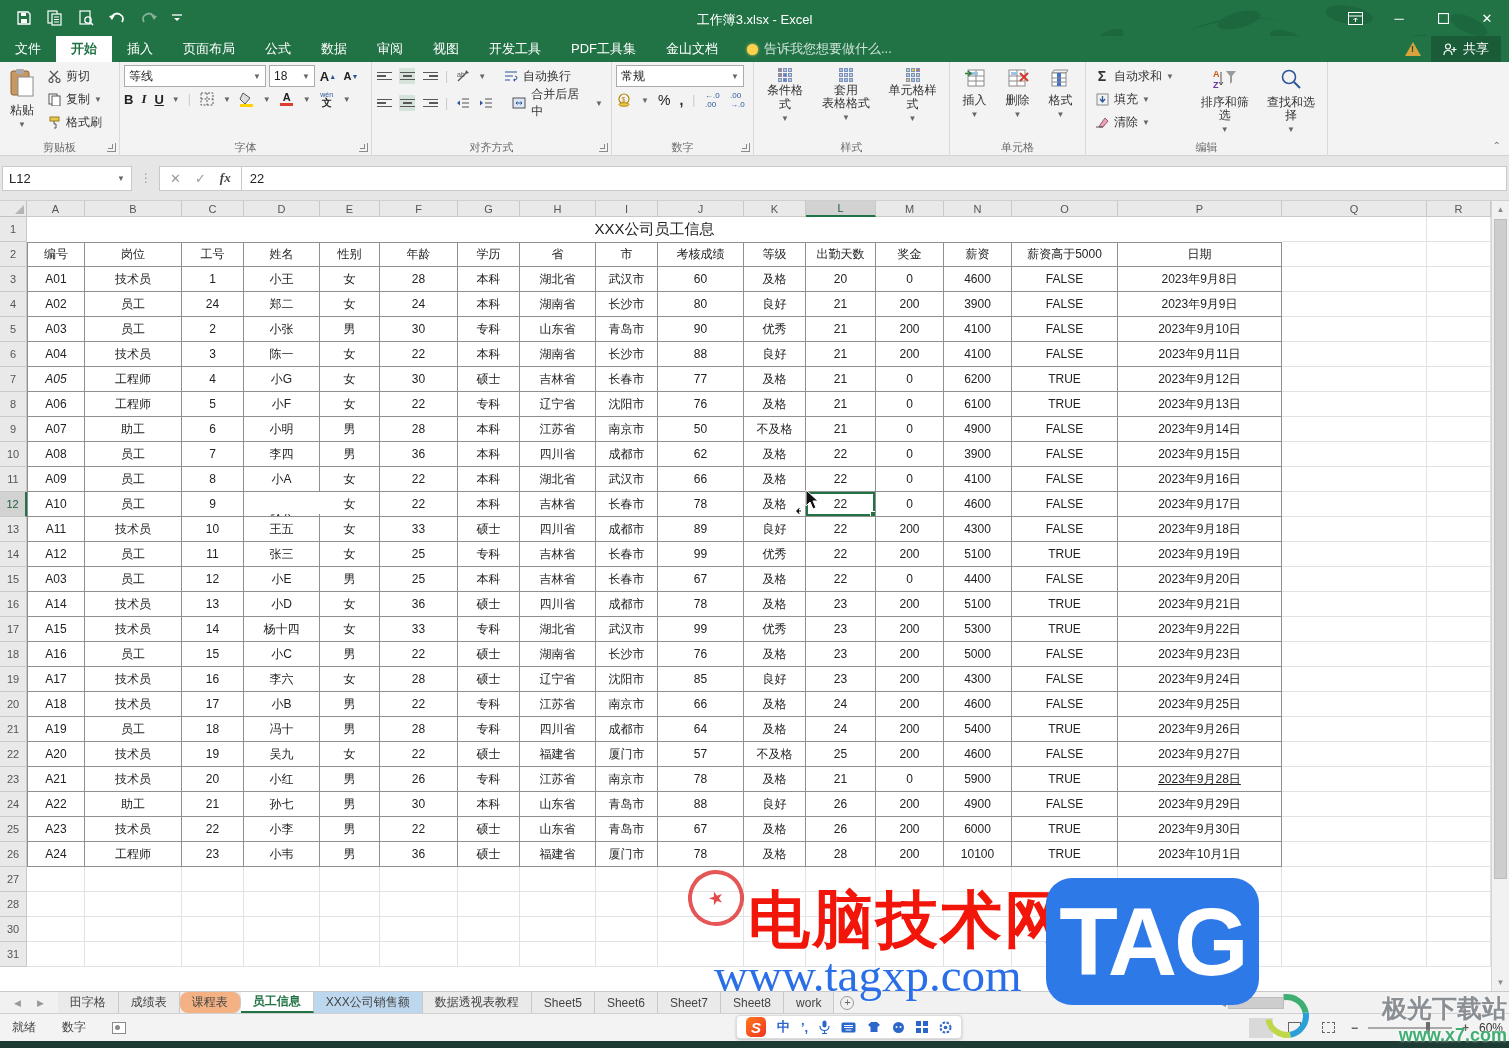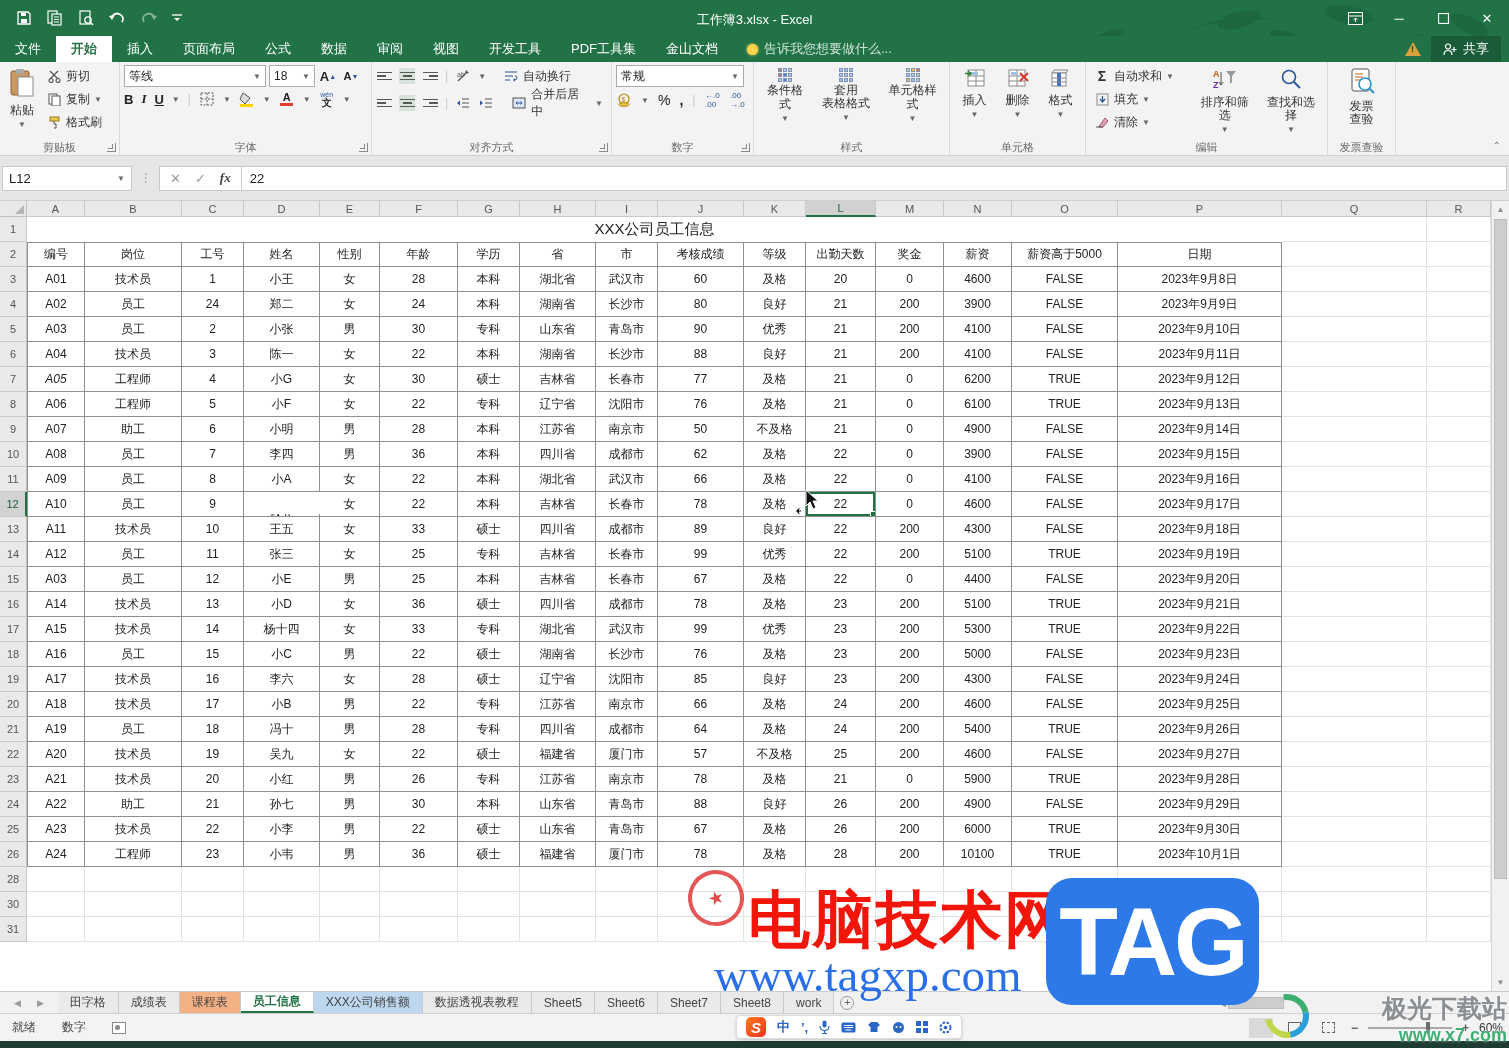--- a/index.html
+++ b/index.html
@@ -613,36 +613,20 @@
               <path d="M14 14 L20 20" stroke="#2b579a" stroke-width="2"></path>
             </svg></span>
         <span class="stack2"><span>查找和选择</span><br><span class="dd">▼</span></span>
       </div>
     </div>
     <div class="glabel">
         <span>编辑</span>
       </div>
   </div>
 
-  <div class="rgroup" style="width:68px">
-    <div class="rbody" style="justify-content:center;">
-      <div class="bigbtn">
-        <span><svg width="26" height="26" viewBox="0 0 26 26">
-              <rect x="3" y="1" width="17" height="22" rx="2" fill="#fff" stroke="#555"></rect>
-              <path d="M6 6 h8 M6 9 h8 M6 12 h5" stroke="#c55a11"></path>
-              <circle cx="16" cy="16" r="6" fill="#fff" stroke="#2b93d1" stroke-width="1.6"></circle>
-              <path d="M20.5 20.5 L25 25" stroke="#2b93d1" stroke-width="2"></path>
-            </svg></span>
-        <span class="stack2"><span>发票</span><br><span>查验</span></span>
-      </div>
-    </div>
-    <div class="glabel">
-        <span>发票查验</span>
-      </div>
-  </div>
 
   <div style="flex:1;position:relative;">
     <span style="position:absolute;right:8px;bottom:4px;color:#777;font-size:10px;">⌃</span>
   </div>
 </div>
 
 <div class="fbar">
   <div class="namebox">
     <span>L12</span>
     <span class="dd">▼</span>
@@ -1137,21 +1121,21 @@
       <div class="gc tb" style="width: 78px;">26</div>
       <div class="gc tb" style="width: 62px;">专科</div>
       <div class="gc tb" style="width: 76px;">江苏省</div>
       <div class="gc tb" style="width: 62px;">南京市</div>
       <div class="gc tb" style="width: 86px;">78</div>
       <div class="gc tb" style="width: 62px;">及格</div>
       <div class="gc tb" style="width: 70px;">21</div>
       <div class="gc tb" style="width: 68px;">0</div>
       <div class="gc tb" style="width: 68px;">5900</div>
       <div class="gc tb" style="width: 106px;">TRUE</div>
-      <div class="gc tb" style="width: 164px;">2023年9月28日</div>
+      <div class="gc tb" style="width: 164px; text-decoration: underline;">2023年9月28日</div>
       <div class="gc gl" style="width: 145px;"></div>
       <div class="gc gl" style="width: 64px;"></div>
     </div>
     <div class="g-row">
       <div class="gc rowhdr" style="width: 27px;">24</div>
       <div class="gc tb first" style="width: 58px;">A22</div>
       <div class="gc tb" style="width: 97px;">助工</div>
       <div class="gc tb" style="width: 62px;">21</div>
       <div class="gc tb" style="width: 76px;">孙七</div>
       <div class="gc tb" style="width: 60px;">男</div>
@@ -1205,20 +1189,41 @@
       <div class="gc tb" style="width: 62px;">及格</div>
       <div class="gc tb" style="width: 70px;">28</div>
       <div class="gc tb" style="width: 68px;">200</div>
       <div class="gc tb" style="width: 68px;">10100</div>
       <div class="gc tb" style="width: 106px;">TRUE</div>
       <div class="gc tb" style="width: 164px;">2023年10月1日</div>
       <div class="gc gl" style="width: 145px;"></div>
       <div class="gc gl" style="width: 64px;"></div>
     </div>
     <div class="g-row">
+      <div class="gc rowhdr" style="width: 27px;">27</div>
+      <div class="gc gl" style="width: 58px;"></div>
+      <div class="gc gl" style="width: 97px;"></div>
+      <div class="gc gl" style="width: 62px;"></div>
+      <div class="gc gl" style="width: 76px;"></div>
+      <div class="gc gl" style="width: 60px;"></div>
+      <div class="gc gl" style="width: 78px;"></div>
+      <div class="gc gl" style="width: 62px;"></div>
+      <div class="gc gl" style="width: 76px;"></div>
+      <div class="gc gl" style="width: 62px;"></div>
+      <div class="gc gl" style="width: 86px;"></div>
+      <div class="gc gl" style="width: 62px;"></div>
+      <div class="gc gl" style="width: 70px;"></div>
+      <div class="gc gl" style="width: 68px;"></div>
+      <div class="gc gl" style="width: 68px;"></div>
+      <div class="gc gl" style="width: 106px;"></div>
+      <div class="gc gl" style="width: 164px;"></div>
+      <div class="gc gl" style="width: 145px;"></div>
+      <div class="gc gl" style="width: 64px;"></div>
+    </div>
+    <div class="g-row">
       <div class="gc rowhdr" style="width: 27px;">28</div>
       <div class="gc gl" style="width: 58px;"></div>
       <div class="gc gl" style="width: 97px;"></div>
       <div class="gc gl" style="width: 62px;"></div>
       <div class="gc gl" style="width: 76px;"></div>
       <div class="gc gl" style="width: 60px;"></div>
       <div class="gc gl" style="width: 78px;"></div>
       <div class="gc gl" style="width: 62px;"></div>
       <div class="gc gl" style="width: 76px;"></div>
       <div class="gc gl" style="width: 62px;"></div>
@@ -1305,21 +1310,21 @@
 </div>
 
 <div class="tabbar">
   <div class="tnav">
     <span>◀</span>
     <span>▶</span>
   </div>
   <div id="sheet-tabs" style="display:flex;">
       <div class="stab">田字格</div>
       <div class="stab">成绩表</div>
-      <div class="stab" style="background: rgb(244, 177, 131);">课程表</div>
+      <div class="stab" style="background: rgb(244, 177, 131); border-radius: 8px;">课程表</div>
       <div class="stab active">员工信息</div>
       <div class="stab" style="background: rgb(189, 215, 238);">XXX公司销售额</div>
       <div class="stab">数据透视表教程</div>
       <div class="stab">Sheet5</div>
       <div class="stab">Sheet6</div>
       <div class="stab">Sheet7</div>
       <div class="stab">Sheet8</div>
       <div class="stab">work</div>
     </div>
   <div class="addsheet">

